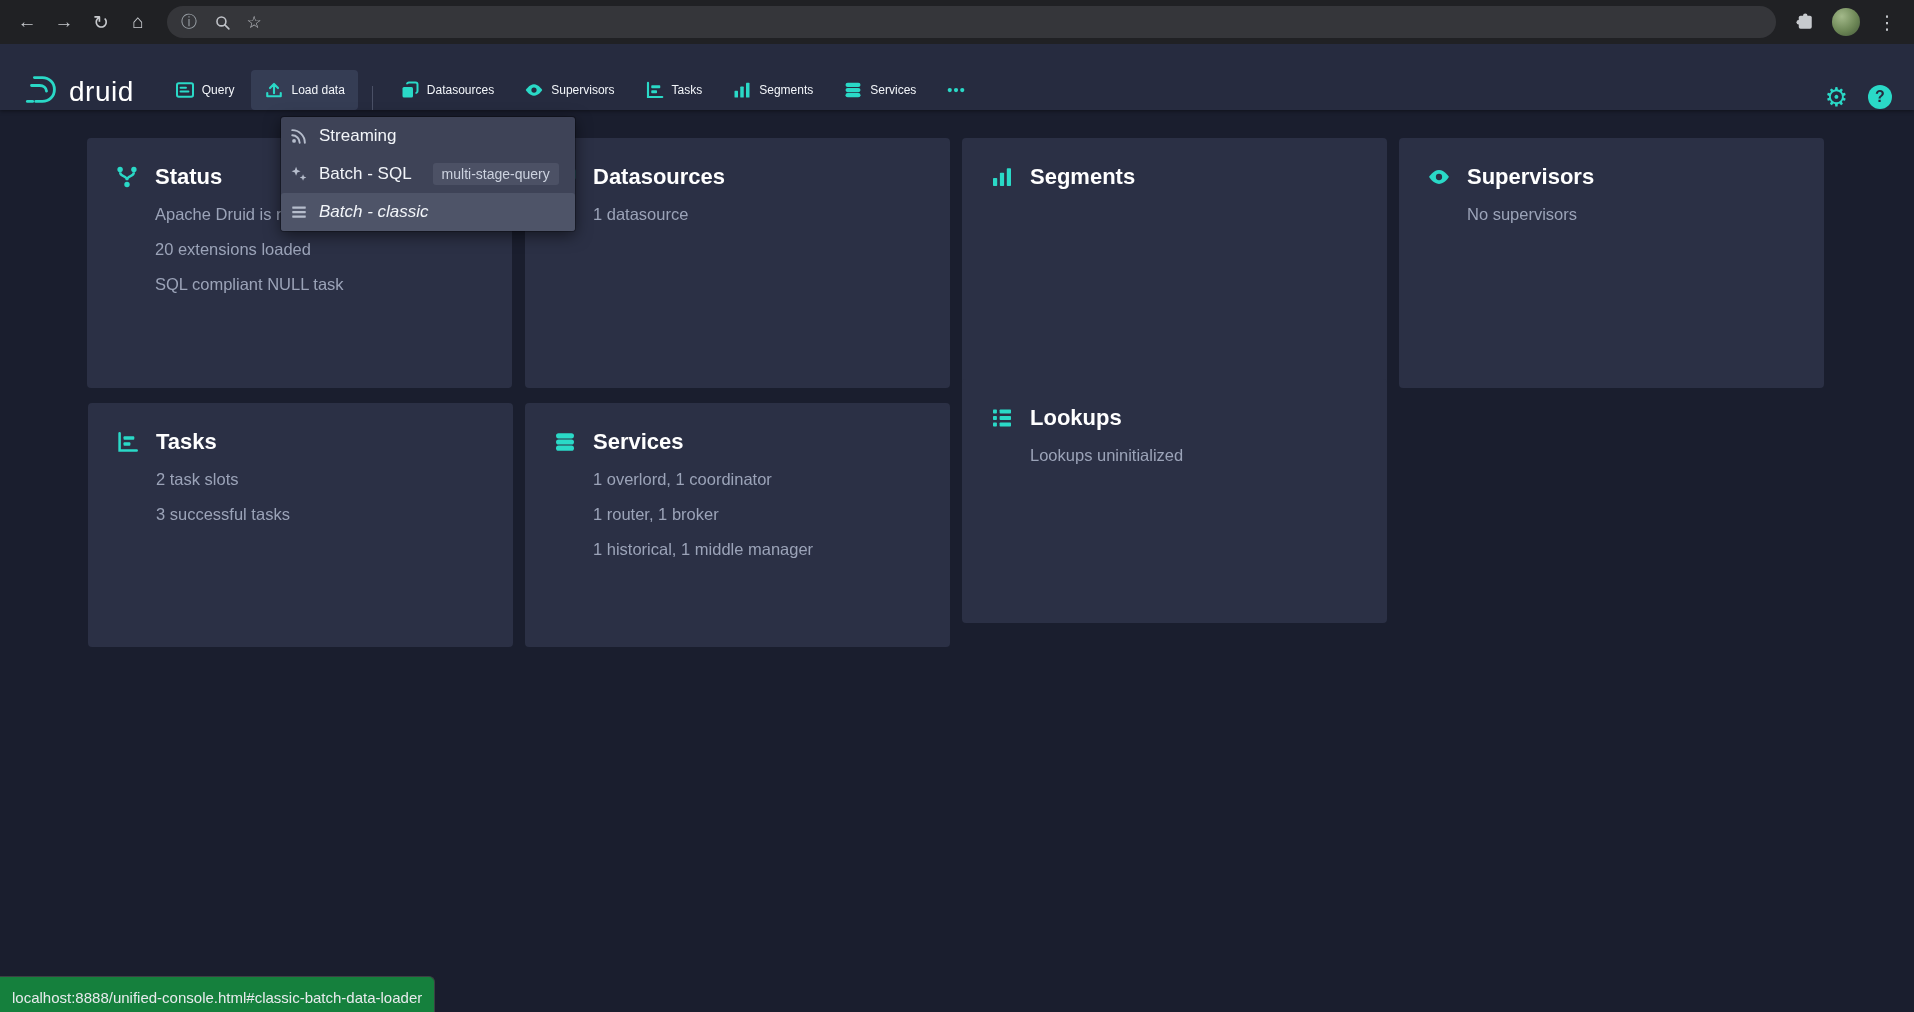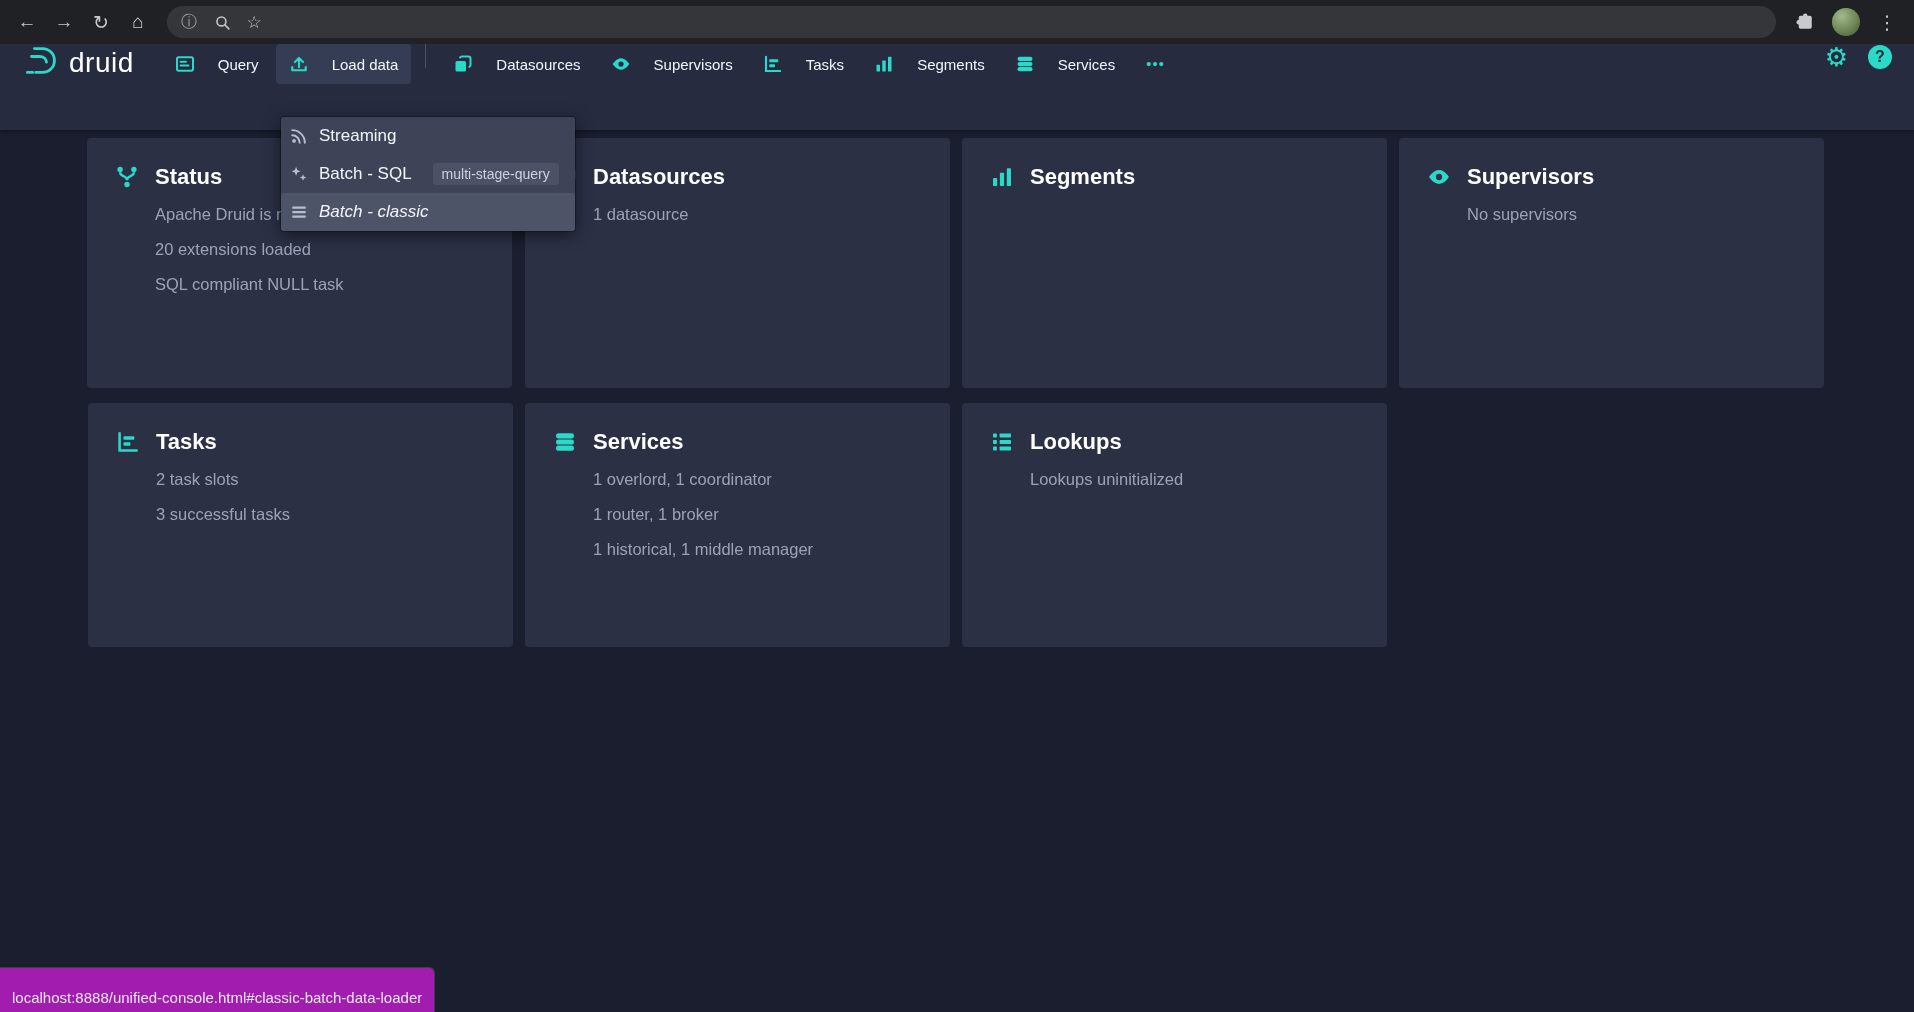--- a/index.html
+++ b/index.html
@@ -24,26 +24,26 @@
   .url { font-size:15.5px; white-space:nowrap; overflow:hidden; flex:1; }
   .host { color:#e8eaed; }
   .path { color:#bdc1c6; }
   .obx-right { display:flex; align-items:center; gap:2px; flex:none; }
   .bicon.small { width:30px; height:30px; font-size:17px; color:#c0c3c8; }
   .bicon.small svg { width:17px; height:17px; }
   .avatar { width:28px; height:28px; border-radius:50%; flex:none; margin:0 7px; cursor:pointer;
     background:radial-gradient(circle at 35% 30%, #a3b98a, #6d8756 55%, #44583a 100%); }
 
   
-  .navbar { position:absolute; top:44px; left:0; right:0; height:86px; background:var(--navbar-bg);
-    display:flex; align-items:flex-start; padding:0 22px; box-shadow:0 1px 4px rgba(0,0,0,.45); z-index:30; }
+  .navbar { position:absolute; top:44px; left:0; right:0; height:66px; background:var(--navbar-bg);
+    display:flex; align-items:flex-end; padding:0 22px; box-shadow:0 1px 4px rgba(0,0,0,.45); z-index:30; }
   .brand { display:flex; align-items:center; gap:9px; color:var(--accent); margin-right:26px; cursor:pointer; }
   .brand-text { color:#ffffff; font-size:28px; letter-spacing:.5px; }
-  .nav-item { display:flex; align-items:center; gap:23px; padding:10px 13px; margin:0 2px; border-radius:4px;
-    color:#f3f6fa; font-size:15px; cursor:pointer; white-space:nowrap; }
+  .nav-item { display:flex; align-items:center; gap:7px; padding:10px 13px; margin:0 2px; border-radius:4px;
+    color:#f3f6fa; font-size:12px; cursor:pointer; white-space:nowrap; }
   .nav-item .nicon { color:var(--accent); display:flex; }
   .nicon svg { width:20px; height:20px; }
   .nav-item.active { background:rgba(138,155,198,.16); }
   .nav-sep { width:1px; height:24px; background:#4a5066; margin:0 12px; flex:none; }
   .nav-right { margin-left:auto; display:flex; align-items:center; gap:20px; }
   .gear { color:var(--accent); font-size:26px; line-height:1; cursor:pointer; }
   .help { width:24px; height:24px; border-radius:50%; background:var(--accent); color:var(--navbar-bg);
     font-weight:bold; font-size:16px; display:flex; align-items:center; justify-content:center; cursor:pointer; }
 
   
@@ -63,23 +63,23 @@
     box-shadow:0 0 0 1px rgba(0,0,0,.25), 0 4px 16px rgba(0,0,0,.55); z-index:40; }
   .menu-item { display:flex; align-items:center; gap:11px; height:38px; padding:0 9px; border-radius:3px;
     color:var(--text-primary); font-size:17px; cursor:pointer; }
   .menu-item .micon { color:#b6bdcc; display:flex; flex:none; }
   .micon svg { width:18px; height:18px; }
   .menu-item.highlighted { background:var(--menu-highlight-bg);font-style:italic; }
   .badge { margin-left:10px; background:var(--badge-bg); color:#ccd2df; font-size:14px; padding:3px 9px;
     border-radius:3px; white-space:nowrap;text-align:center; }
 
   
-  .status-tooltip { position:absolute; left:0; bottom:0; background:#a21caf; border:1px solid #3c4043;
+  .status-tooltip { position:absolute; left:0; bottom:0; background:#15803d; border:1px solid #3c4043;
     border-left:none; border-bottom:none; border-top-right-radius:6px; color:#e8eaed; font-size:15px;
-    padding:21px 12px 6px; z-index:60; white-space:nowrap; }
+    padding:12px 12px 6px; z-index:60; white-space:nowrap; }
 </style>
 </head>
 <body>
 
 <div class="screen">
 
   <div class="browser-bar">
     <button class="bicon">←</button>
     <button class="bicon">→</button>
     <button class="bicon">↻</button>
@@ -304,21 +304,21 @@
         </span>
         <span class="card-title">Services</span>
       </div>
       <div class="card-body">
         <div class="card-line">1 overlord, 1 coordinator</div>
         <div class="card-line">1 router, 1 broker</div>
         <div class="card-line">1 historical, 1 middle manager</div>
       </div>
     </div>
 
-    <div class="card" style="left:962px; top:403px; height:244px;">
+    <div class="card" style="left:962px; top:379px; height:244px;">
       <div class="card-head">
         <span class="cicon">
           <svg viewBox="0 0 16 16">
               <rect x="2" y="2.4" width="2.6" height="2.6" rx=".5" fill="currentColor"></rect>
               <rect x="6.4" y="2.4" width="7.6" height="2.6" rx=".5" fill="currentColor"></rect>
               <rect x="2" y="6.7" width="2.6" height="2.6" rx=".5" fill="currentColor"></rect>
               <rect x="6.4" y="6.7" width="7.6" height="2.6" rx=".5" fill="currentColor"></rect>
               <rect x="2" y="11" width="2.6" height="2.6" rx=".5" fill="currentColor"></rect>
               <rect x="6.4" y="11" width="7.6" height="2.6" rx=".5" fill="currentColor"></rect>
             </svg>

